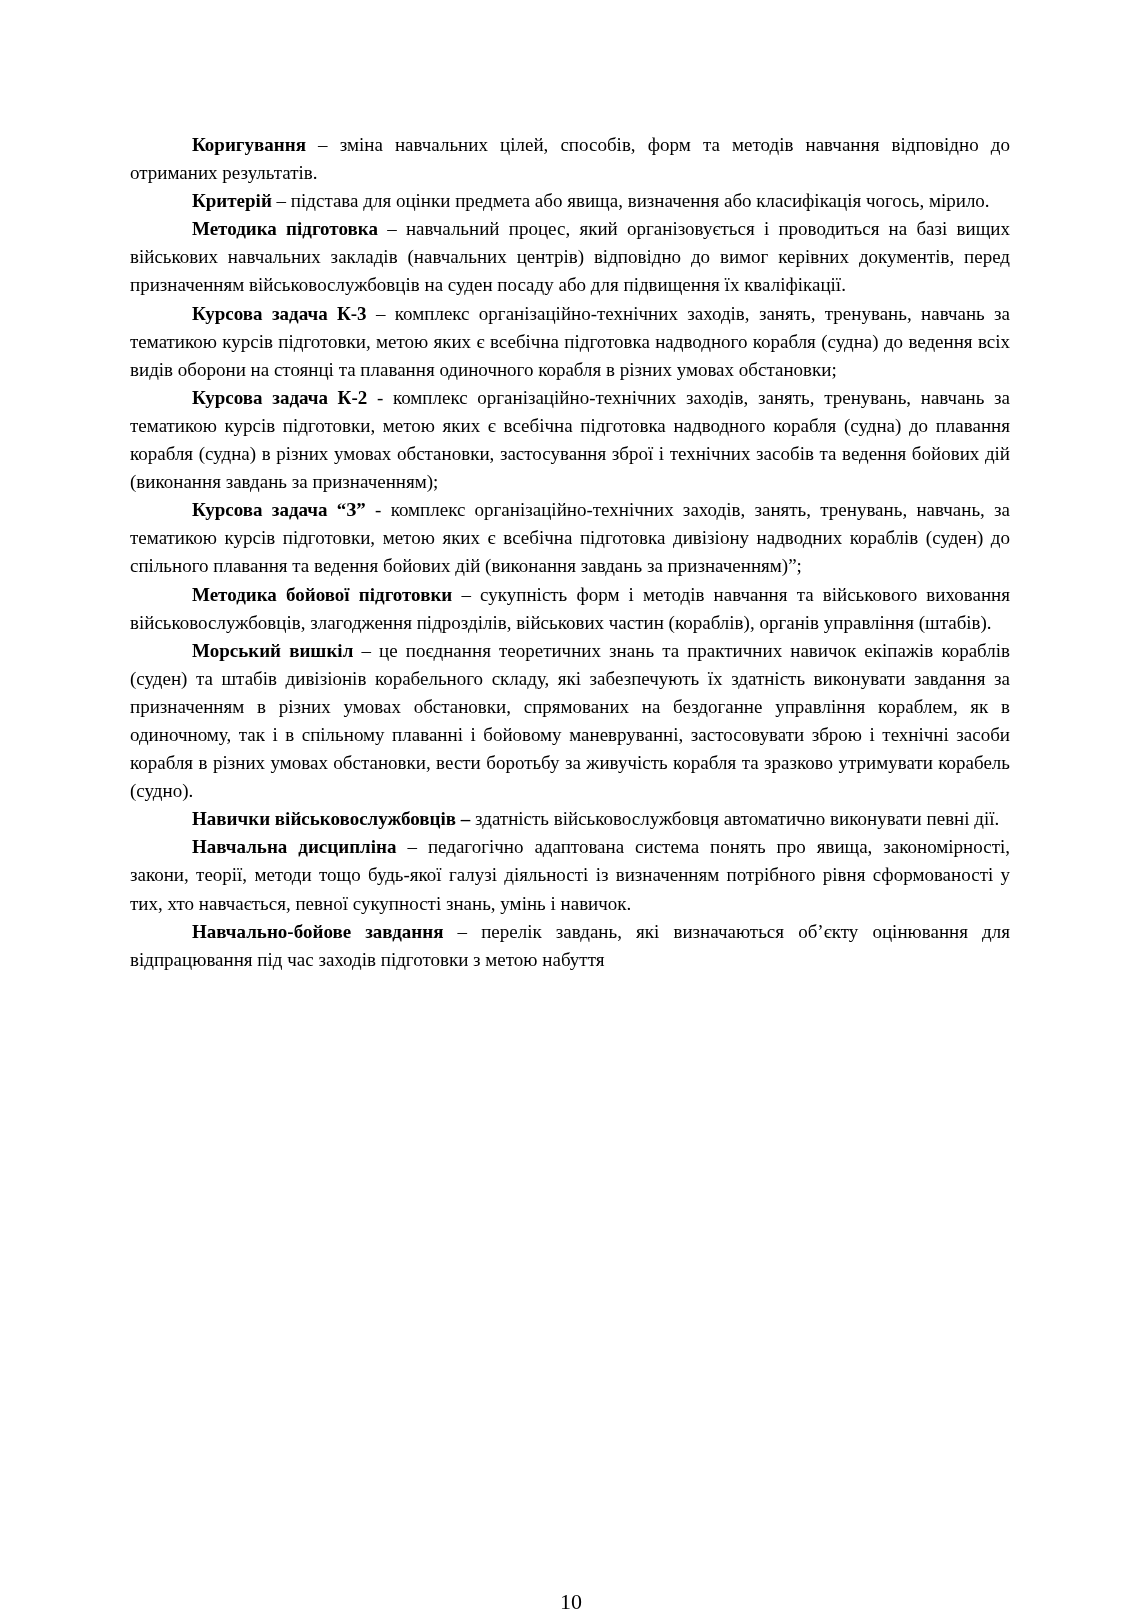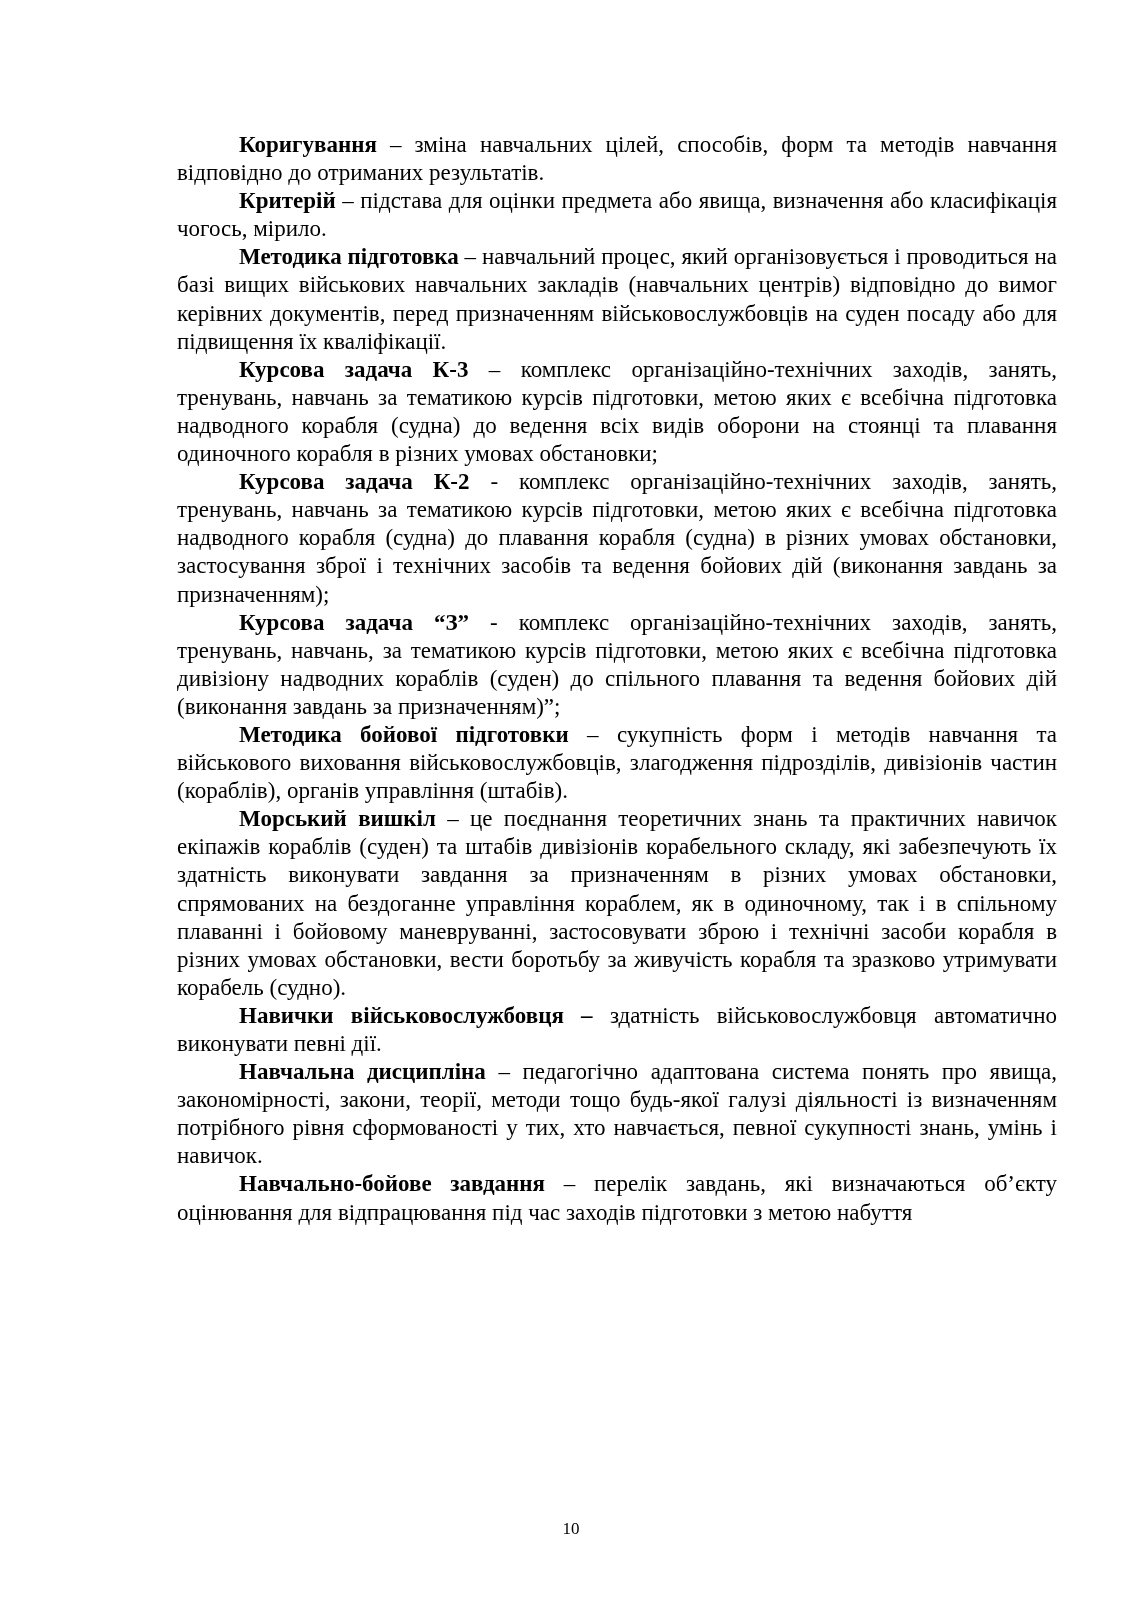--- a/index.html
+++ b/index.html
@@ -17,39 +17,38 @@
   }
   .page {
     position: absolute;
     inset: 0;
   }
   .text-block {
     position: absolute;
     left: 130px;
     top: 131px;
     width: 880px;
-    font-size: 23px;
+    font-size: 19px;
     line-height: 28.1px;
     text-align: justify;
-    margin-left: 47px;
   }
   .para {
     margin: 0;
     text-indent: 62px;
   }
   .term {
     font-weight: bold;
   }
   .page-number {
     position: absolute;
-    top: 1515px;
+    top: 1588px;
     left: 0;
     width: 100%;
     text-align: center;
-    font-size: 17px;
+    font-size: 22px;
     line-height: 28px;
   }
 </style>
 </head>
 <body>
 
 <div class="page">
 
   <div class="text-block">
 
@@ -60,25 +59,25 @@
     <p class="para"><b class="term">Методика підготовка</b> <span>– навчальний процес, який організовується і проводиться на базі вищих військових навчальних закладів (навчальних центрів) відповідно до вимог керівних документів, перед призначенням військовослужбовців на суден посаду або для підвищення їх кваліфікації.</span></p>
 
     <p class="para"><b class="term">Курсова задача К-3</b> <span>– комплекс організаційно-технічних заходів, занять, тренувань, навчань за тематикою курсів підготовки, метою яких є всебічна підготовка надводного корабля (судна) до ведення всіх видів оборони на стоянці та плавання одиночного корабля в різних умовах обстановки;</span></p>
 
     <p class="para"><b class="term">Курсова задача К-2</b> <span>- комплекс організаційно-технічних заходів, занять, тренувань, навчань за тематикою курсів підготовки, метою яких є всебічна підготовка надводного корабля (судна) до плавання корабля (судна) в різних умовах обстановки, застосування зброї і технічних засобів та ведення бойових дій (виконання завдань за призначенням);</span></p>
 
     <p class="para"><b class="term">Курсова задача “З”</b> <span>- комплекс організаційно-технічних заходів, занять, тренувань, навчань, за тематикою курсів підготовки, метою яких є всебічна підготовка дивізіону надводних кораблів (суден) до спільного плавання та ведення бойових дій (виконання завдань за призначенням)”;</span></p>
 
 
 
-    <p class="para"><b class="term">Методика бойової підготовки</b> <span>– сукупність форм і методів навчання та військового виховання військовослужбовців, злагодження підрозділів, дивізіонів частин (кораблів), органів управління (штабів).</span></p>
+    <p class="para"><b class="term">Методика бойової підготовки</b> <span>– сукупність форм і методів навчання та військового виховання військовослужбовців, злагодження підрозділів, військових частин (кораблів), органів управління (штабів).</span></p>
 
     <p class="para"><b class="term">Морський вишкіл</b> <span>– це поєднання теоретичних знань та практичних навичок екіпажів кораблів (суден) та штабів дивізіонів корабельного складу, які забезпечують їх здатність виконувати завдання за призначенням в різних умовах обстановки, спрямованих на бездоганне управління кораблем, як в одиночному, так і в спільному плаванні і бойовому маневруванні, застосовувати зброю і технічні засоби корабля в різних умовах обстановки, вести боротьбу за живучість корабля та зразково утримувати корабель (судно).</span></p>
 
-    <p class="para"><b class="term">Навички військовослужбовця –</b> <span>здатність військовослужбовця автоматично виконувати певні дії.</span></p>
+    <p class="para"><b class="term">Навички військовослужбовців –</b> <span>здатність військовослужбовця автоматично виконувати певні дії.</span></p>
 
     <p class="para"><b class="term">Навчальна дисципліна</b> <span>– педагогічно адаптована система понять про явища, закономірності, закони, теорії, методи тощо будь-якої галузі діяльності із визначенням потрібного рівня сформованості у тих, хто навчається, певної сукупності знань, умінь і навичок.</span></p>
 
     <p class="para"><b class="term">Навчально-бойове завдання</b> <span>– перелік завдань, які визначаються об’єкту оцінювання для відпрацювання під час заходів підготовки з метою набуття</span></p>
 
   </div>
 
   <div class="page-number">10</div>
 
 </div>

